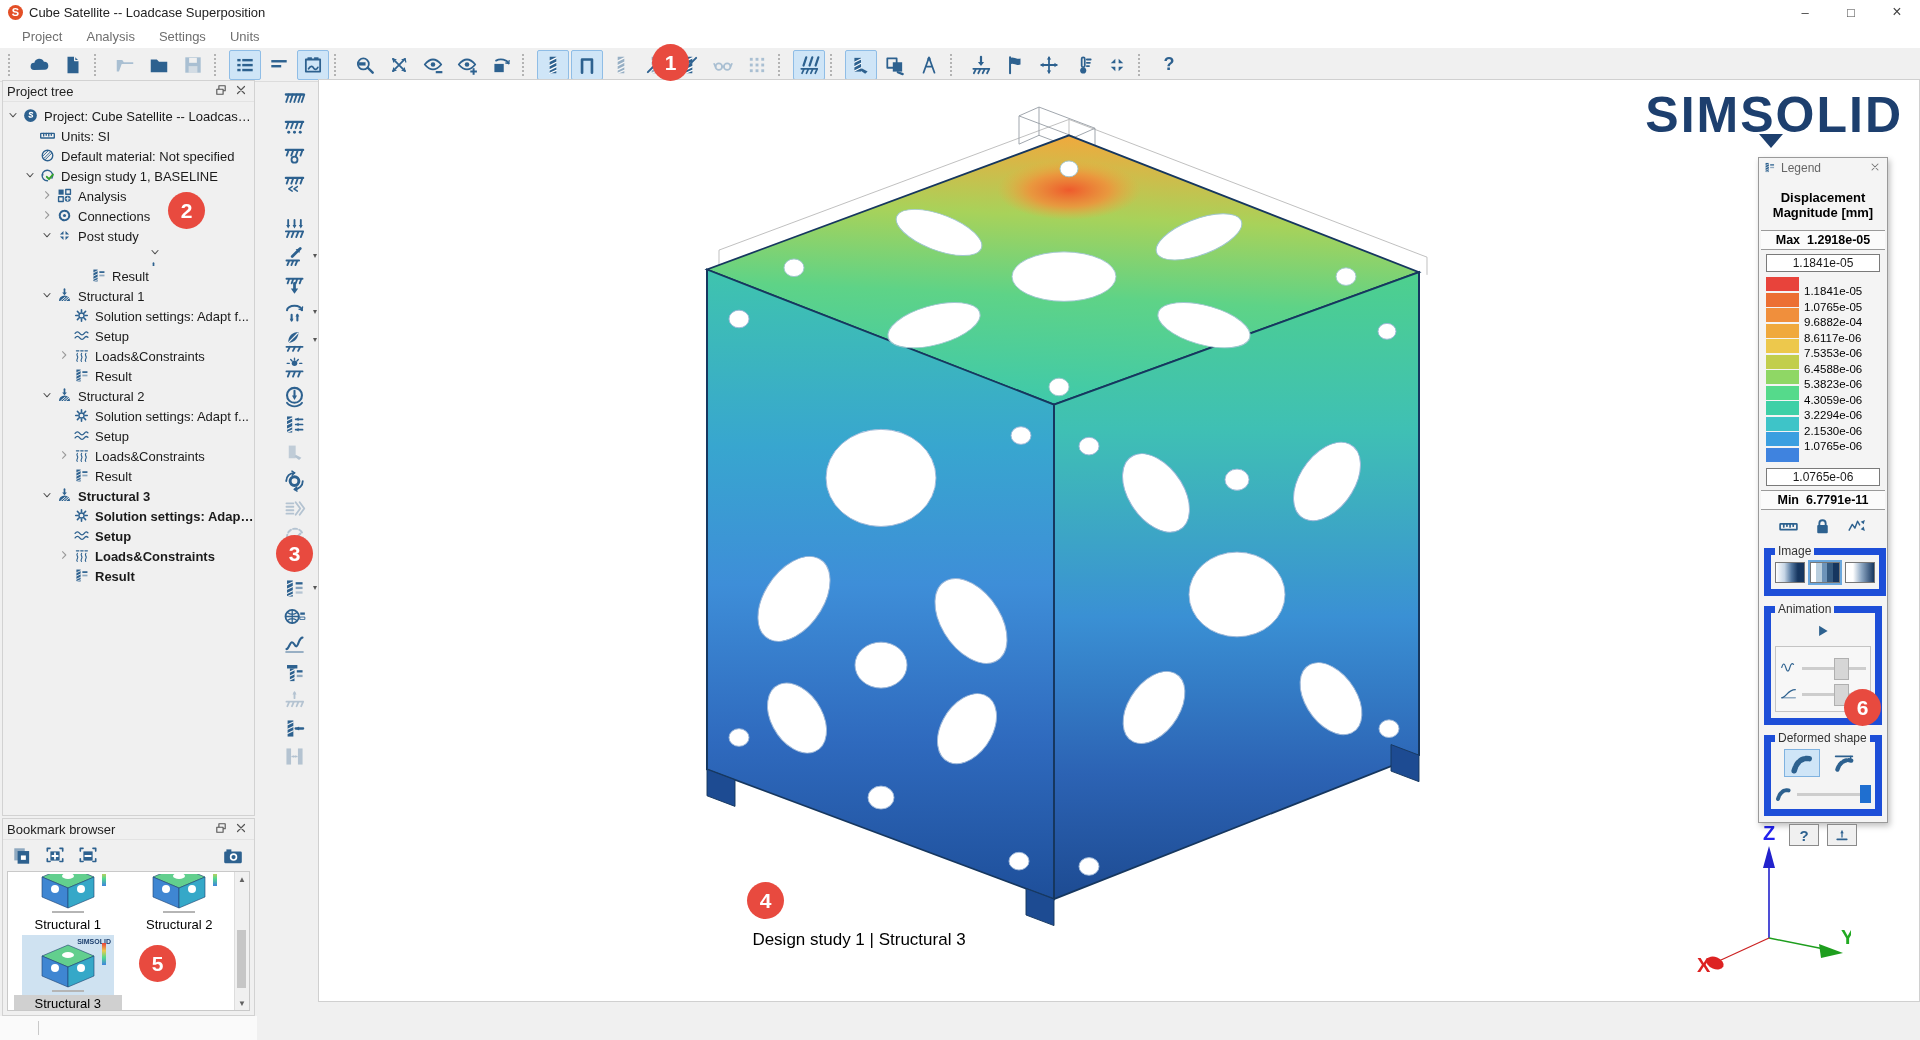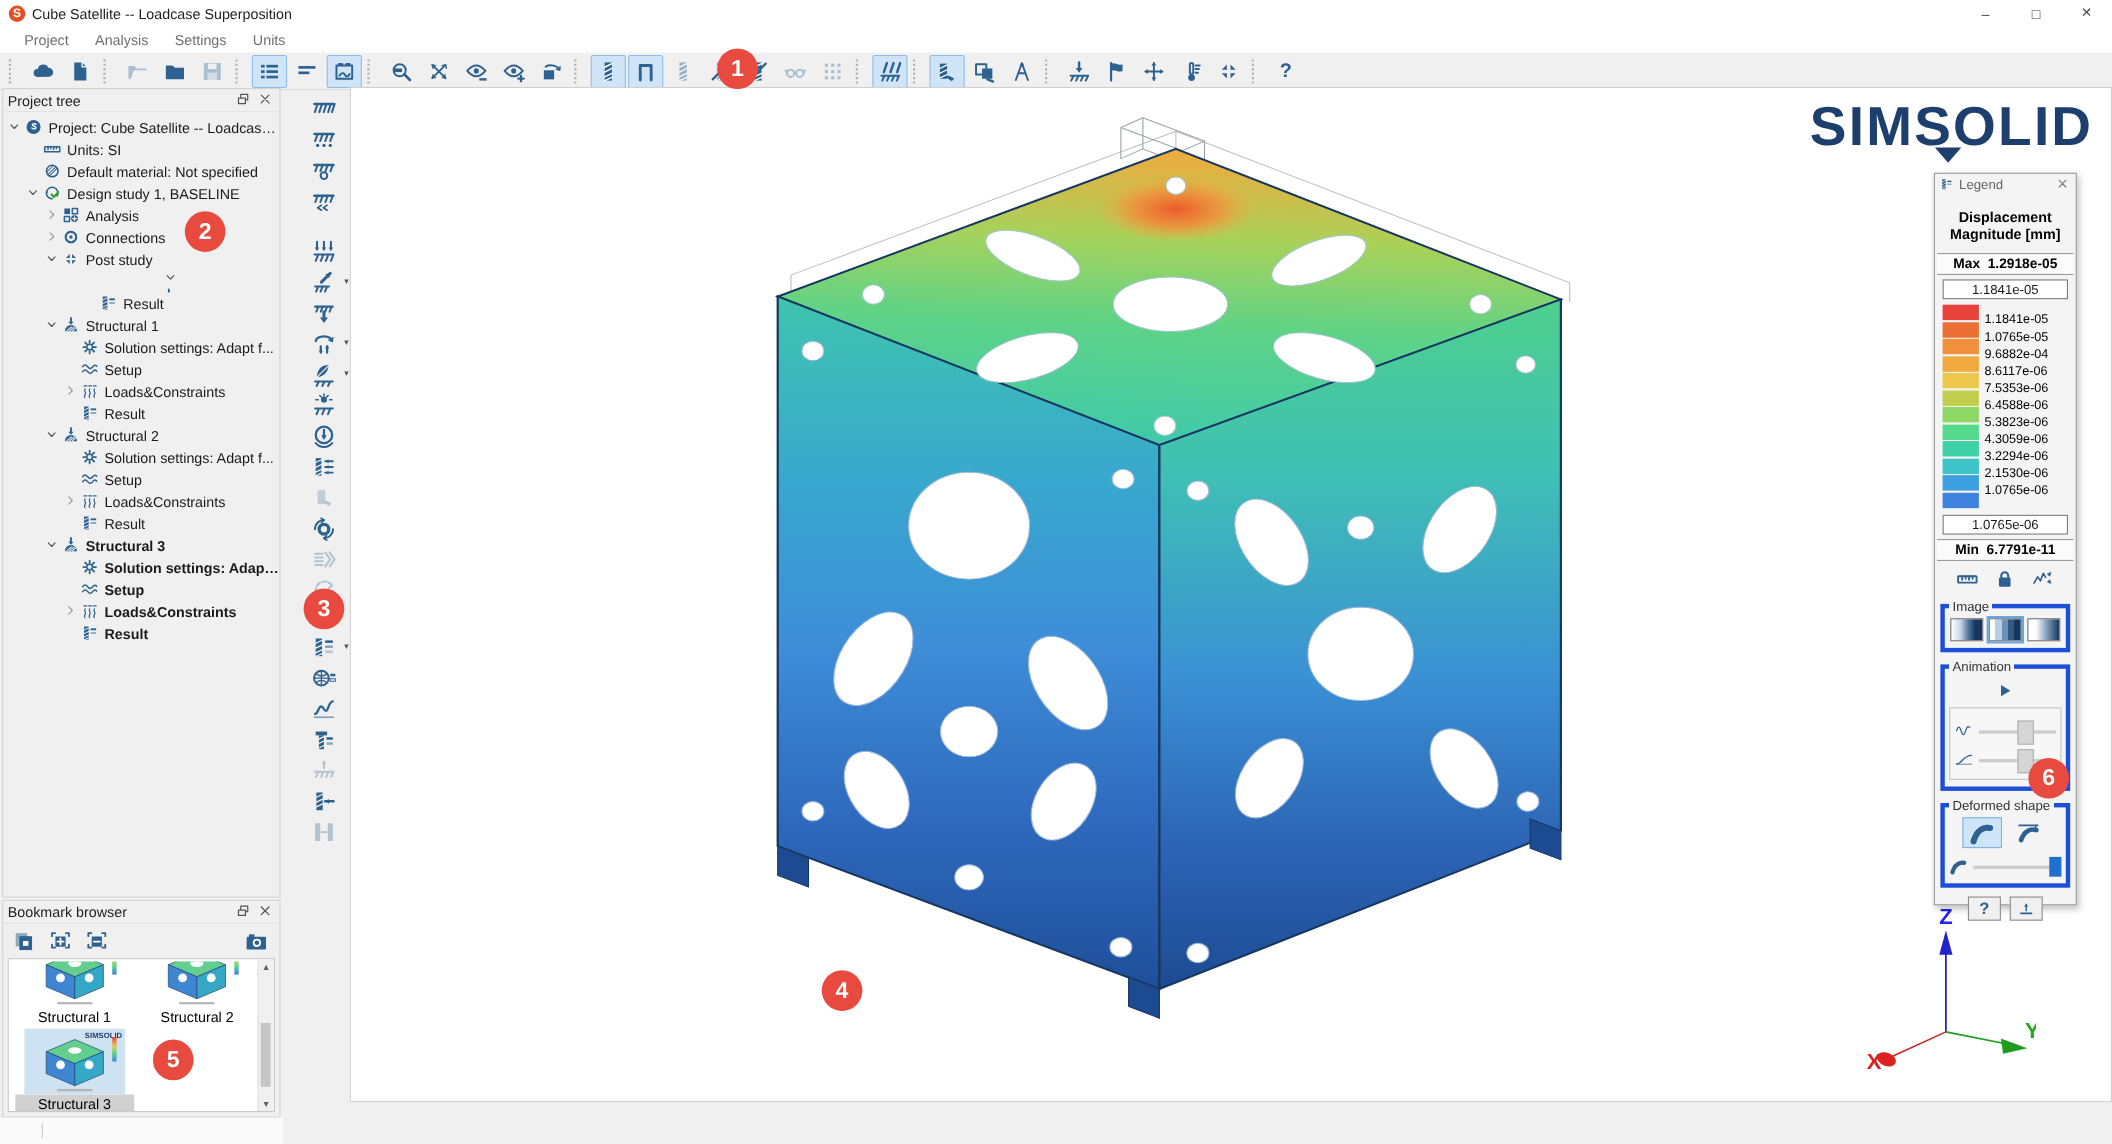--- a/index.html
+++ b/index.html
@@ -83,21 +83,21 @@
              font-weight:bold;font-size:12.5px;text-align:center;padding:2px 0;color:#000}
   .lg-input{margin:4px 7px;background:#fff;border:1px solid #7a7a7a;text-align:center;padding:1px 0;font-size:12px}
   .lg-scale{display:flex;padding:1px 0 1px 7px}
   .swcol{display:flex;flex-direction:column}
   .sw{width:33px;height:14px;margin-bottom:1.5px}
   .lblcol{display:flex;flex-direction:column;margin-left:5px;padding-top:7px;font-size:11.5px;color:#000}
   .lbl{height:15.5px;line-height:15.5px;white-space:nowrap}
   .lg-tools{display:flex;justify-content:center;gap:12px;color:#2d618f;margin:6px 0 2px}
   .lg-tools span{width:22px;height:22px}
   .lg-tools svg{width:21px;height:21px}
-  .lg-group{border:4px solid #1d4ed8;margin:6px 5px 0;padding:2px 4px 6px}
+  .lg-group{border:7px solid #1d4ed8;margin:6px 5px 0;padding:2px 4px 6px}
   .lg-group legend{font-size:12px;color:#333;padding:0 3px}
   .lg-imgrow{display:flex;justify-content:center;gap:5px;margin-top:2px}
   .imgbtn{width:28px;height:19px;border:1px solid #777;display:inline-block}
   .imgbtn.sel{outline:2px solid #6aa7dd}
   .i1{background:linear-gradient(90deg,#ffffff 0%,#c7d6e6 30%,#53779f 55%,#16365f 78%,#16365f 100%)}
   .i2{background:linear-gradient(90deg,#ffffff 0% 18%,#b9cede 18% 38%,#6d93b8 38% 58%,#34597f 58% 78%,#16365f 78% 100%)}
   .i3{background:linear-gradient(90deg,#ffffff 0%,#ffffff 25%,#8fa9c4 55%,#16365f 100%)}
   .lg-defrow{display:flex;justify-content:center;gap:6px;margin-top:2px}
   .defbtn{width:34px;height:26px;display:flex;align-items:center;justify-content:center;color:#2d618f;border:1px solid transparent}
   .defbtn svg{width:24px;height:24px}
@@ -994,20 +994,21 @@
         <circle cx="648" cy="430" r="12"></circle>
     </g>
 
     <g fill="#1d4b92" stroke="#16375f">
       <polygon points="118,758 146,770 146,800 118,788"></polygon>
       <polygon points="437,893 465,905 465,935 437,923"></polygon>
       <polygon points="802,730 830,742 830,772 802,760"></polygon>
     </g>
   </svg>
 
+  <div class="caption">Design study 1 | Structural  3</div>
 
   <svg viewBox="0 0 160 150" style="position:absolute;left:1372px;top:746px;width:160px;height:150px">
     <line x1="78" y1="112" x2="78" y2="38" stroke="#2222cc" stroke-width="1.6"></line>
     <polygon points="78,20 72,42 84,42" fill="#2222cc"></polygon>
     <text x="78" y="14" font-size="20" font-weight="bold" fill="#2222ee" text-anchor="middle">Z</text>
     <line x1="78" y1="112" x2="138" y2="124" stroke="#1e9e1e" stroke-width="1.6"></line>
     <polygon points="152,127 128,118 130,132" fill="#1e9e1e"></polygon>
     <text x="150" y="118" font-size="20" font-weight="bold" fill="#22aa22">Y</text>
     <line x1="78" y1="112" x2="30" y2="134" stroke="#cc2222" stroke-width="1.3"></line>
     <ellipse cx="24" cy="137" rx="9" ry="6" fill="#dd2222" transform="rotate(22 24 137)"></ellipse>

